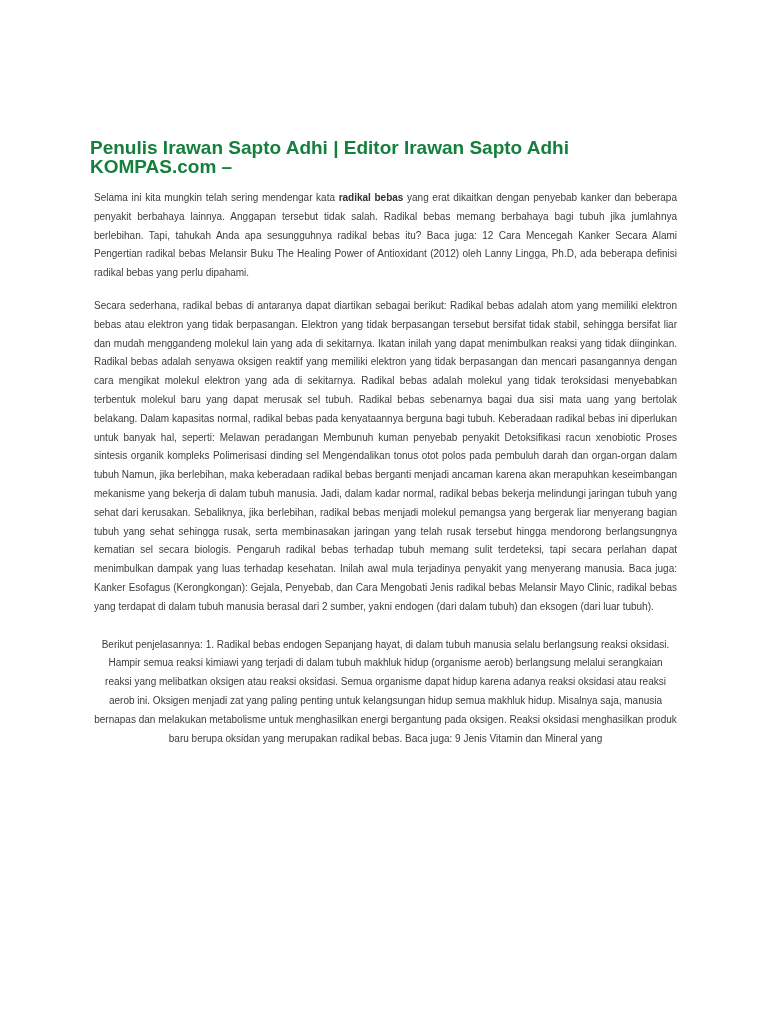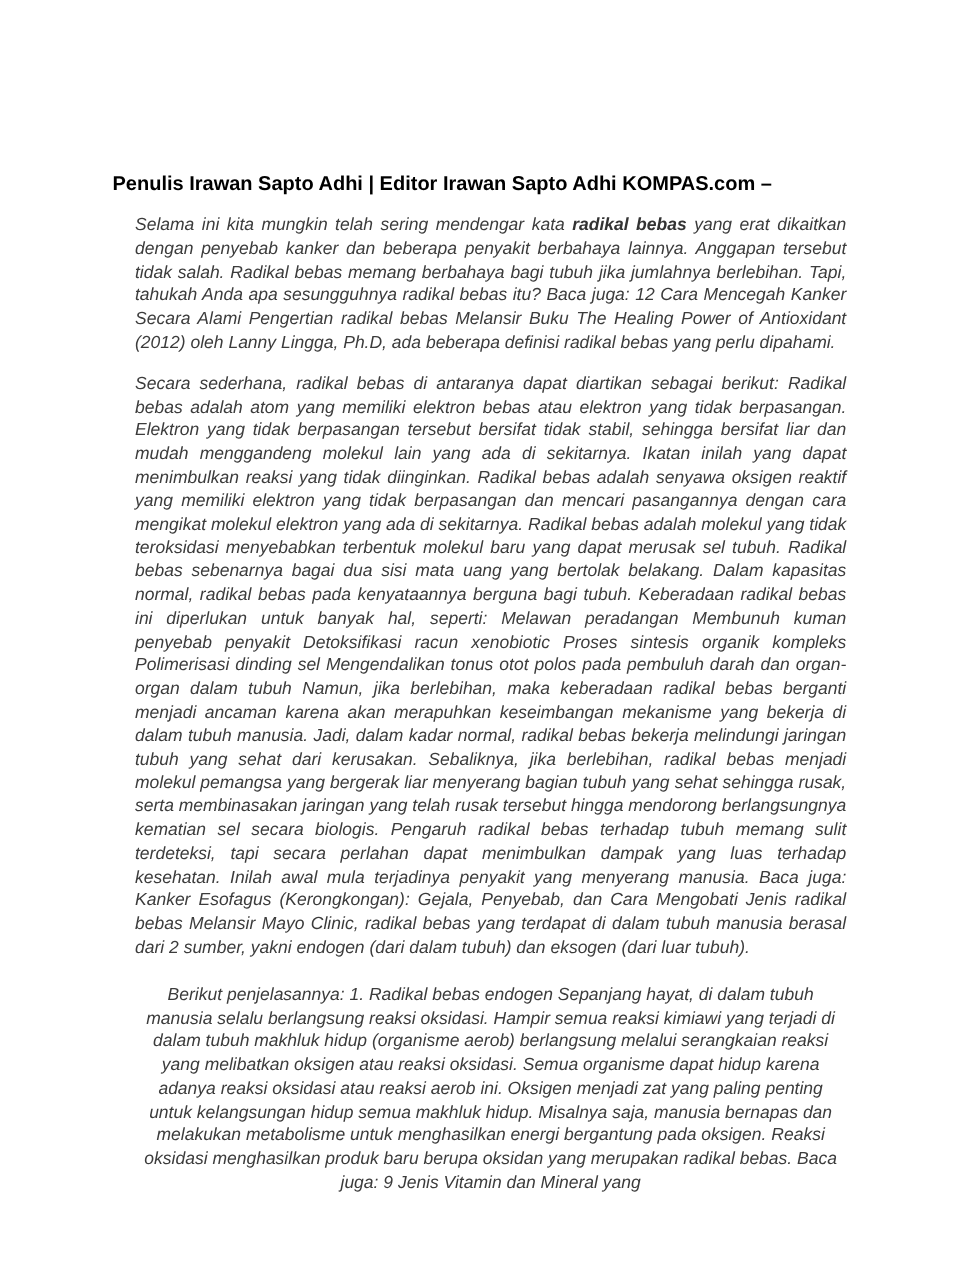--- a/index.html
+++ b/index.html
@@ -13,31 +13,30 @@
     height: 1024px;
     background: #ffffff;
     box-sizing: border-box;
     padding: 138px 91px 0 90px;
     overflow: hidden;
     font-family: "Liberation Sans", sans-serif;
     color: #3c3c3c;
   }
   .byline {
     margin: 0 0 13px 0;
-    font-size: 16px;
+    font-size: 19px;
     line-height: 19px;
     font-weight: bold;
-    color: #000000;
+    color: #15803d;
   }
   .para {
-    margin: 0 0 14px 18px;
-    font-size: 14px;
+    margin: 0 0 14px 4px;
+    font-size: 10px;
     line-height: 18.8px;
     text-align: justify;
-    font-style: italic;
   }
   .para.wide-gap {
     margin-bottom: 19px;
   }
   .para.ragged {
     text-align: center;
   }
   .para b {
     font-weight: bold;
     color: #333333;

